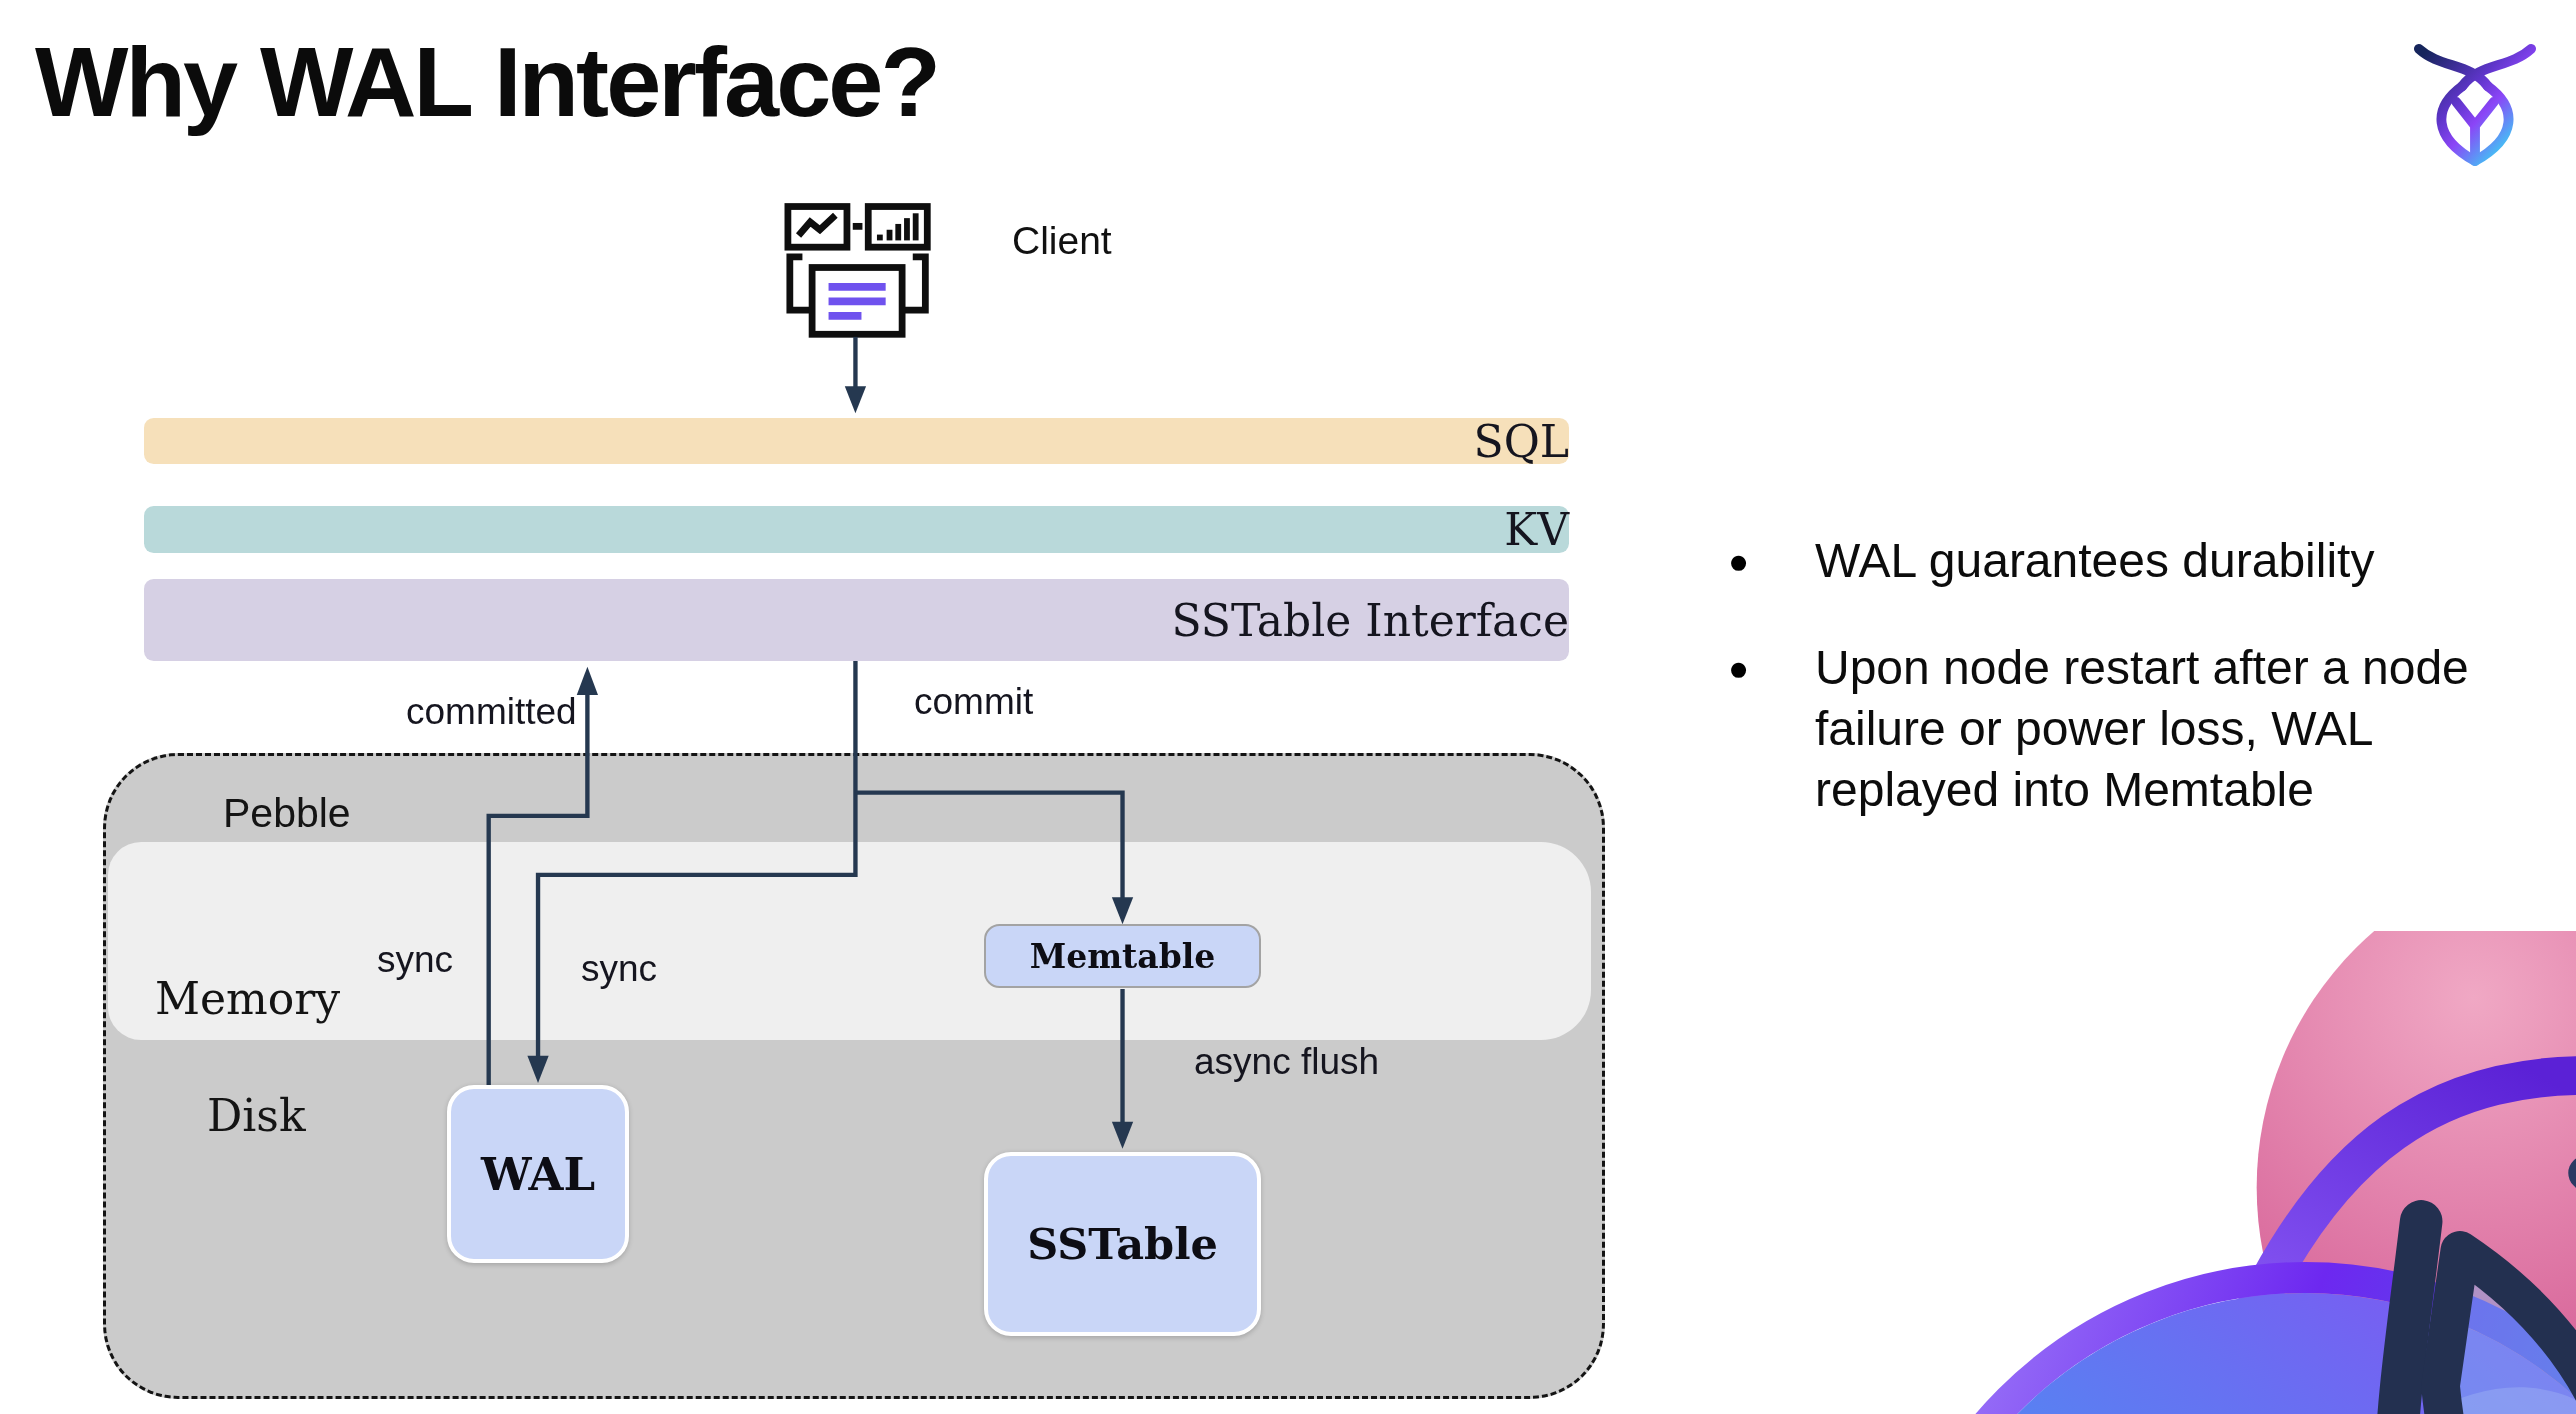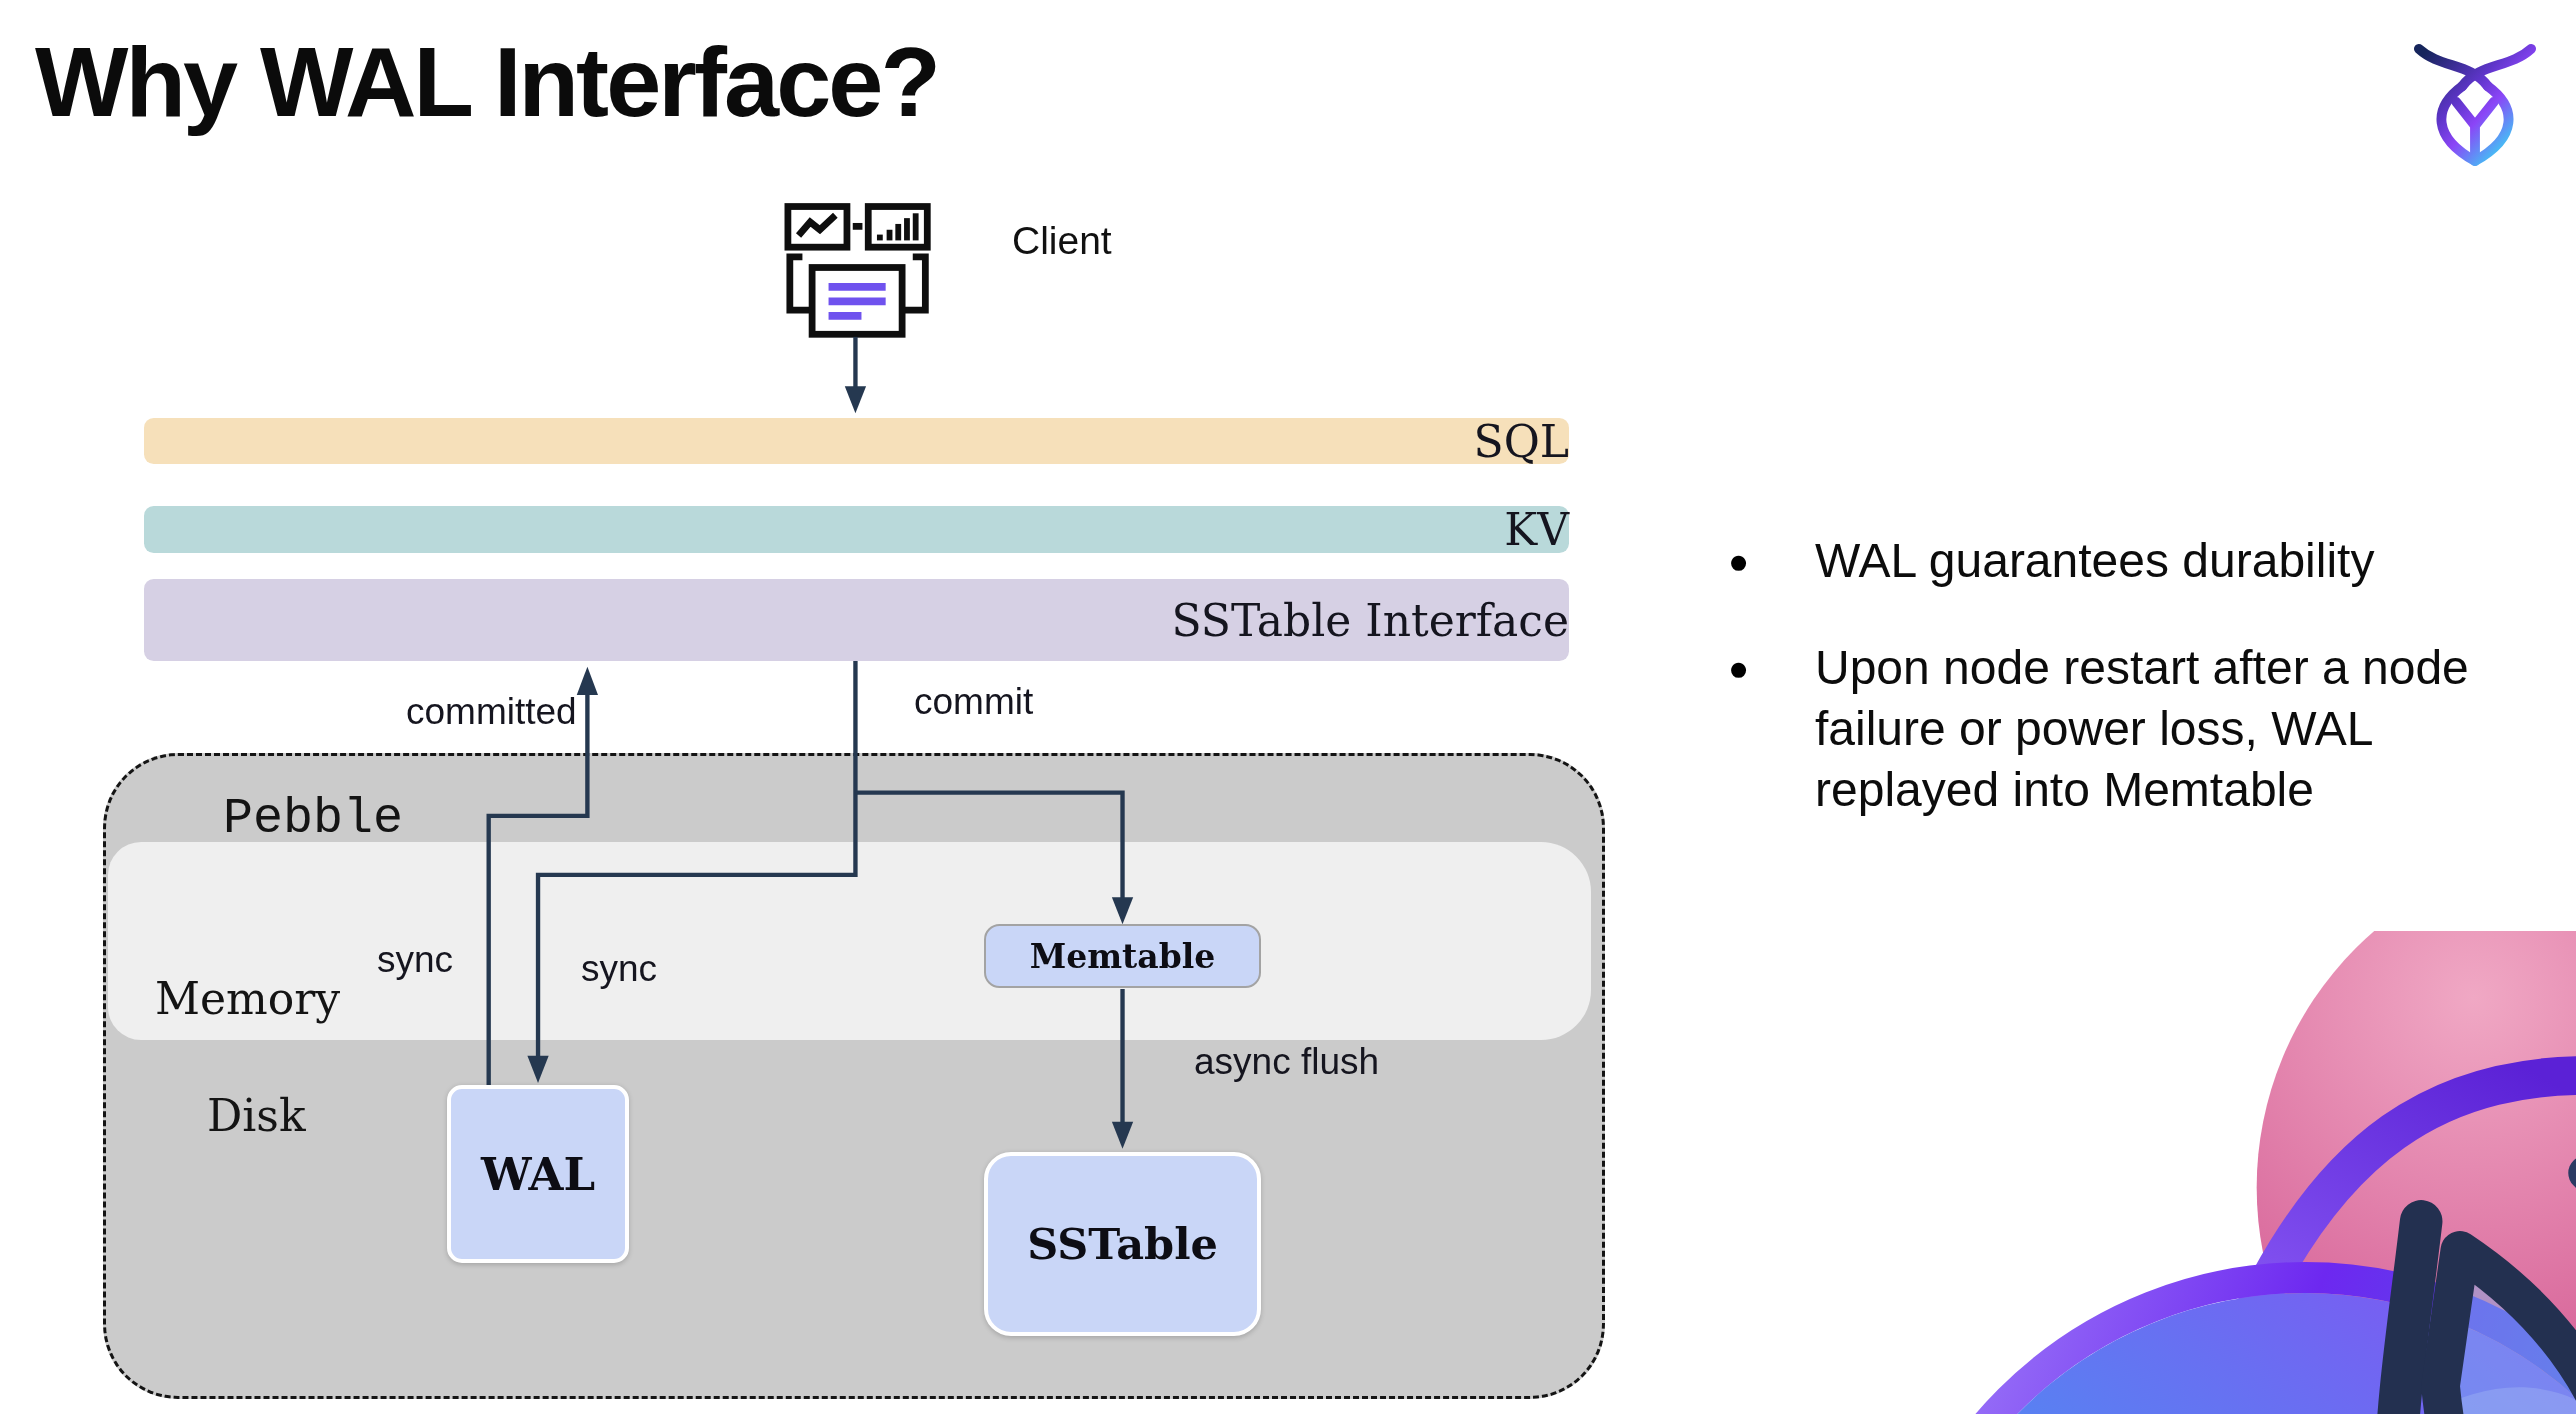--- a/index.html
+++ b/index.html
@@ -39,21 +39,21 @@
   
   .pebble{
     left:103px;top:753px;width:1502px;height:646px;
     background:#cbcbcb;
     border:3.9px dashed #141414;
     border-radius:75px;
     box-sizing:border-box;
   }
   .pebble-label{
     left:223px;top:790px;
-    font-family:Liberation Mono, monospace;font-size:50px;color:#141414;
+    font-family:Liberation Sans, sans-serif;font-size:41px;color:#141414;
   }
   .memory-band{
     left:108px;top:842px;width:1483px;height:198px;
     background:#efefef;
     border-radius:33px 50px 50px 33px;
   }
   .memory-label{
     left:155px;top:973px;
     font-family:"DejaVu Serif", serif;font-size:44px;color:#141414;
   }
@@ -65,21 +65,21 @@
   
   .node{
     background:#c9d6f7;
     display:flex;align-items:center;justify-content:center;
     font-family:"DejaVu Serif", serif;font-weight:bold;
     color:#0d0d14;
     box-sizing:border-box;
   }
   .node.wal{
     left:447px;top:1085px;width:182px;height:178px;
-    border:4.8px solid #ffffff;border-radius:15px;font-size:45px;
+    border:4.8px solid #ffffff;border-radius:27px;font-size:45px;
     box-shadow:0 1.9px 5.8px rgba(0,0,0,0.18);
   }
   .node.memtable{
     left:984px;top:924px;width:277px;height:64px;
     border:2.9px solid #a3a3a3;border-radius:15.5px;font-size:33px;
   }
   .node.sstable{
     left:984px;top:1152px;width:277px;height:184px;
     border:4.8px solid #ffffff;border-radius:27px;font-size:43px;
     box-shadow:0 1.9px 5.8px rgba(0,0,0,0.18);

